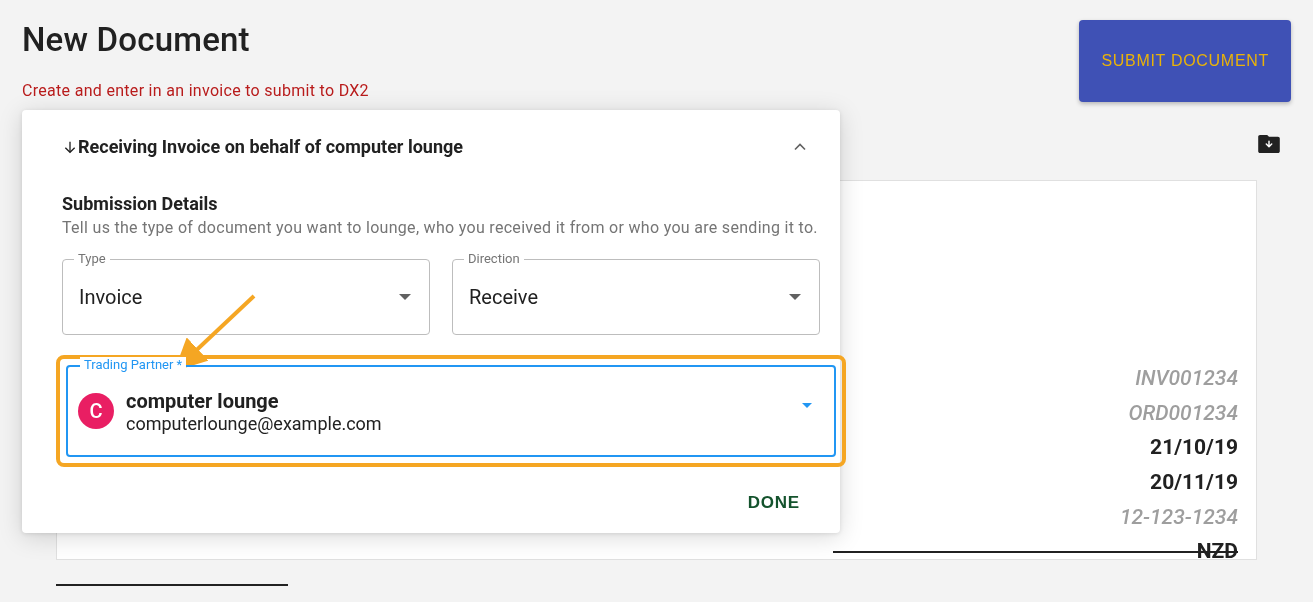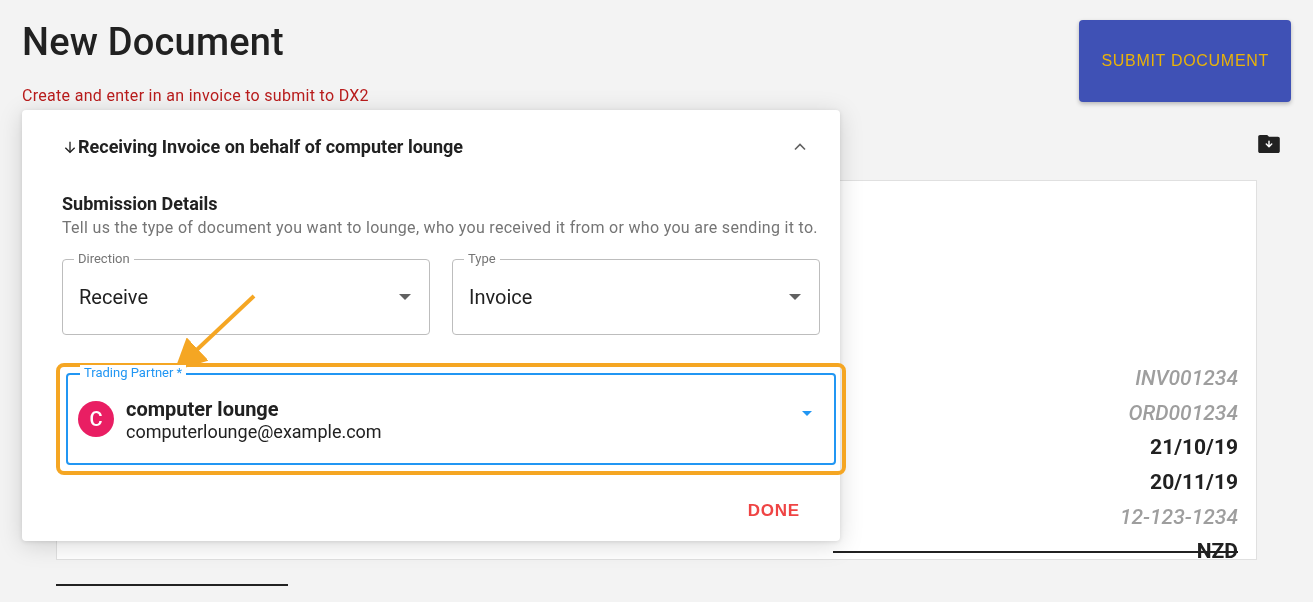--- a/index.html
+++ b/index.html
@@ -12,21 +12,21 @@
       overflow: hidden;
     }
     .header-row {
       display: flex;
       justify-content: space-between;
       align-items: flex-start;
       padding: 20px 22px 0 22px;
     }
     .title-block {}
     .page-title {
-      font-size: 38px;
+      font-size: 33px;
       font-weight: 500;
       color: #212121;
       letter-spacing: 0.2px;
     }
     .page-subtitle {
       font-size: 16px;
       color: #b91c1c;
       margin-top: 22px;
       letter-spacing: 0.3px;
     }
@@ -170,21 +170,21 @@
       cursor: pointer;
       background: #fff;
     }
     .select-triangle {
       width: 0; height: 0;
       border-left: 6px solid transparent;
       border-right: 6px solid transparent;
       border-top: 6px solid #616161;
     }
     .highlight-box {
-      margin: 28px 0 0 14px;
+      margin: 20px 0 0 14px;
       width: 790px;
       border: 4px solid #f5a623;
       border-radius: 8px;
       padding: 6px;
       position: relative;
     }
     .partner-field {
       border: 2px solid #2196f3;
       border-radius: 4px;
       height: 92px;
@@ -239,21 +239,21 @@
       position: absolute;
       left: 144px;
       top: 178px;
       pointer-events: none;
     }
     .done-row {
       text-align: right;
       padding: 26px 20px 0 0;
     }
     .done-btn {
-      color: #ef4444;
+      color: #14532d;
       font-size: 17px;
       font-weight: 600;
       letter-spacing: 0.8px;
       background: none;
       border: none;
       cursor: pointer;
     }
   </style>
 </head>
 <body>
@@ -299,30 +299,30 @@
     <svg width="20" height="20" viewBox="0 0 24 24" fill="none" stroke="#616161" stroke-width="2" class="chevron-up">
       <polyline points="6 15 12 9 18 15"></polyline>
     </svg>
   </div>
 
   <div class="section-title">Submission Details</div>
   <div class="section-desc">Tell us the type of document you want to lounge, who you received it from or who you are sending it to.</div>
 
   <div class="form-row">
     <div class="field-wrap">
-      <div class="field-label-float">Direction</div>
+      <div class="field-label-float">Type</div>
       <div class="select-box">
-        <span>Receive</span>
+        <span>Invoice</span>
         <span class="select-triangle"></span>
       </div>
     </div>
     <div class="field-wrap">
-      <div class="field-label-float">Type</div>
+      <div class="field-label-float">Direction</div>
       <div class="select-box">
-        <span>Invoice</span>
+        <span>Receive</span>
         <span class="select-triangle"></span>
       </div>
     </div>
   </div>
 
   <svg class="arrow-annotation" width="110" height="90">
     <defs>
       <marker id="arrowhead" markerWidth="8" markerHeight="8" refX="4" refY="4" orient="auto">
         <polygon points="0 0, 8 4, 0 8" fill="#f5a623"></polygon>
       </marker>

